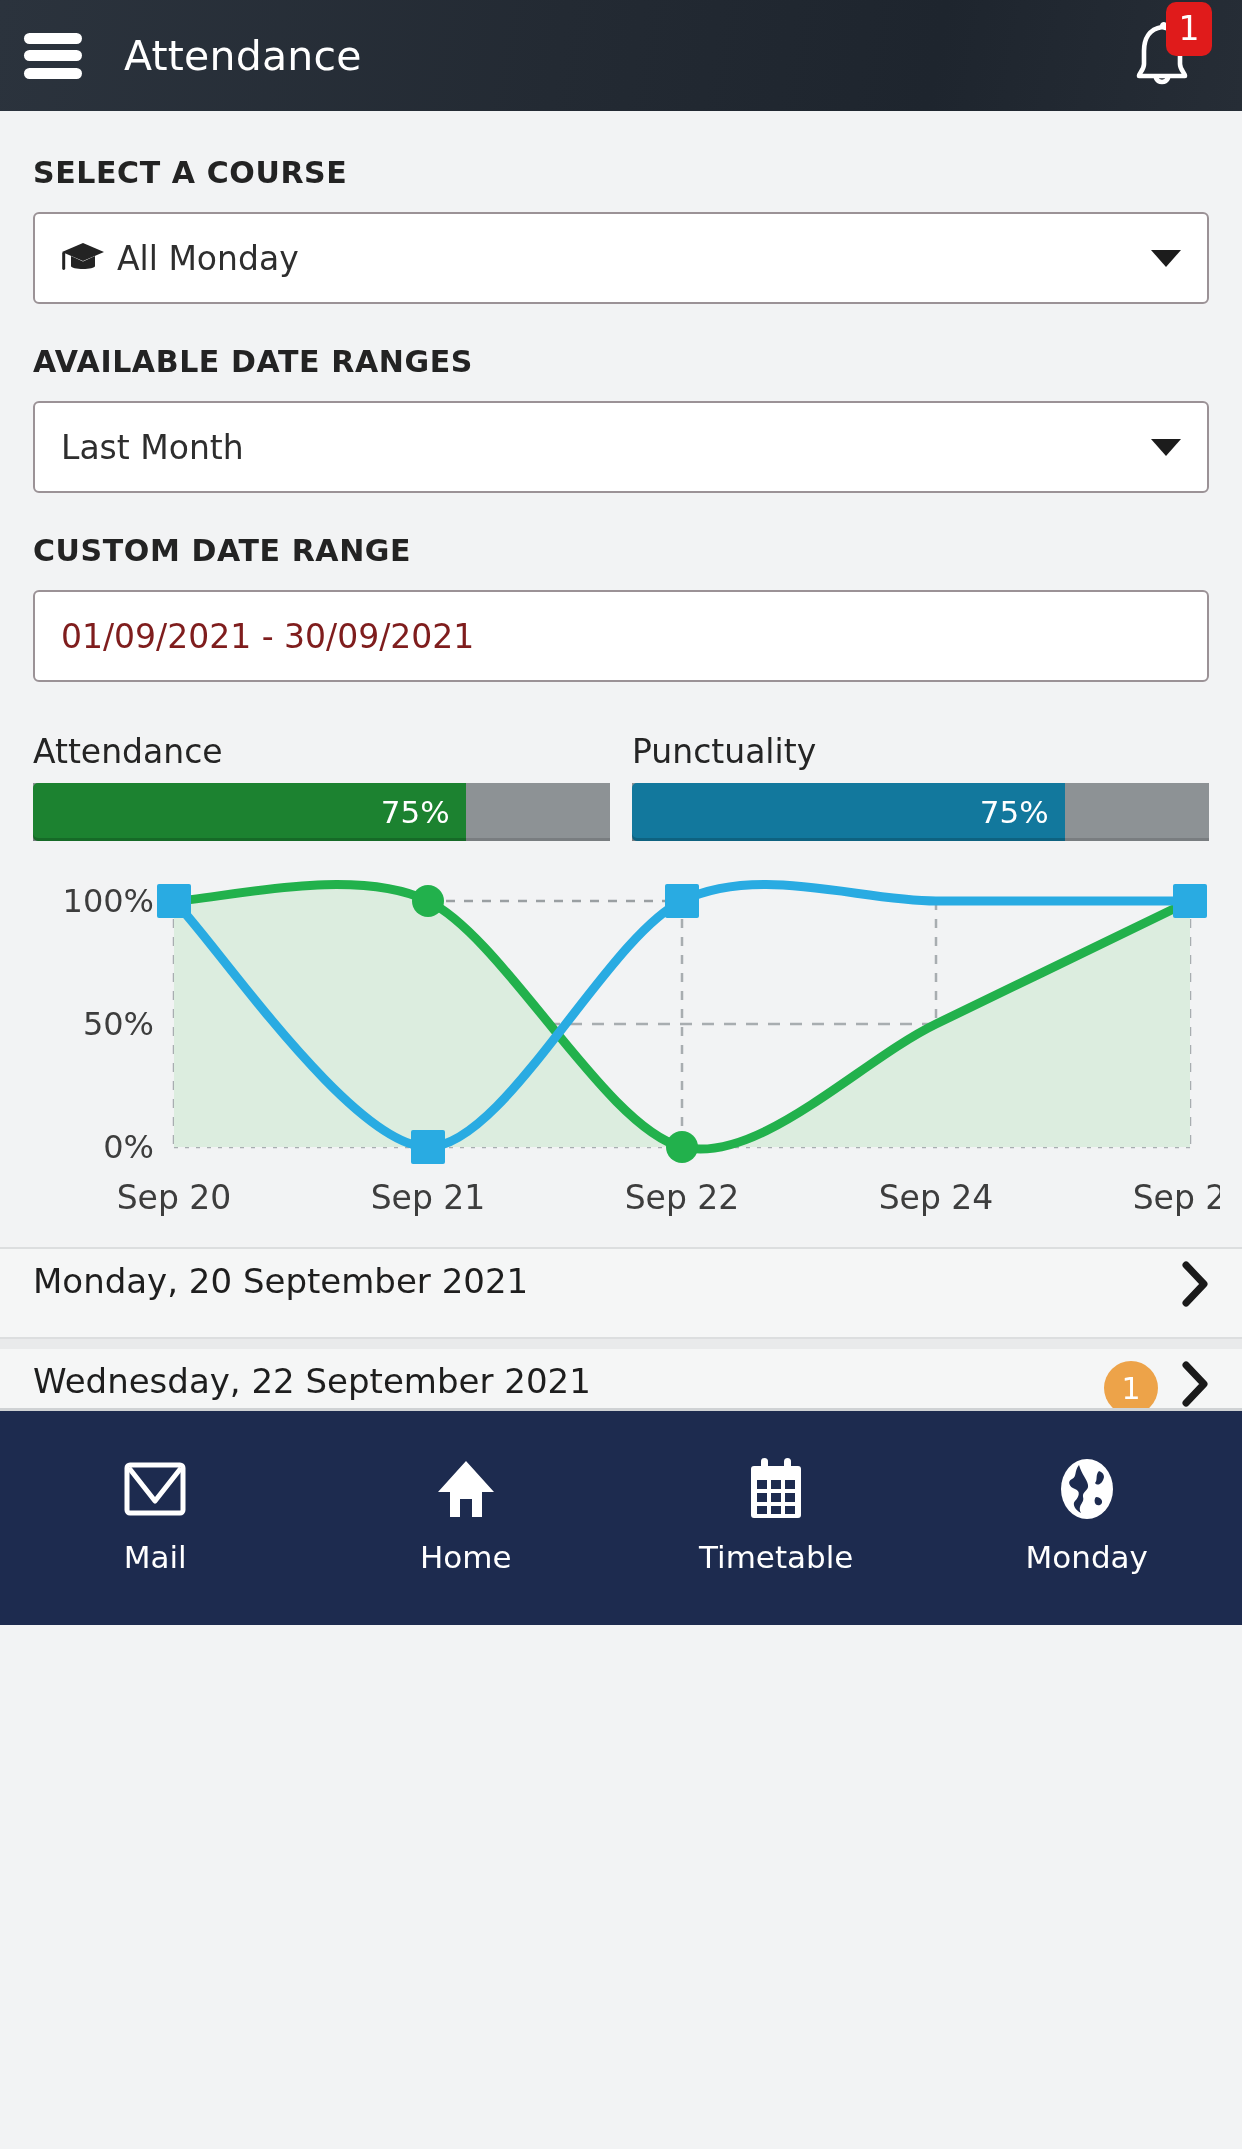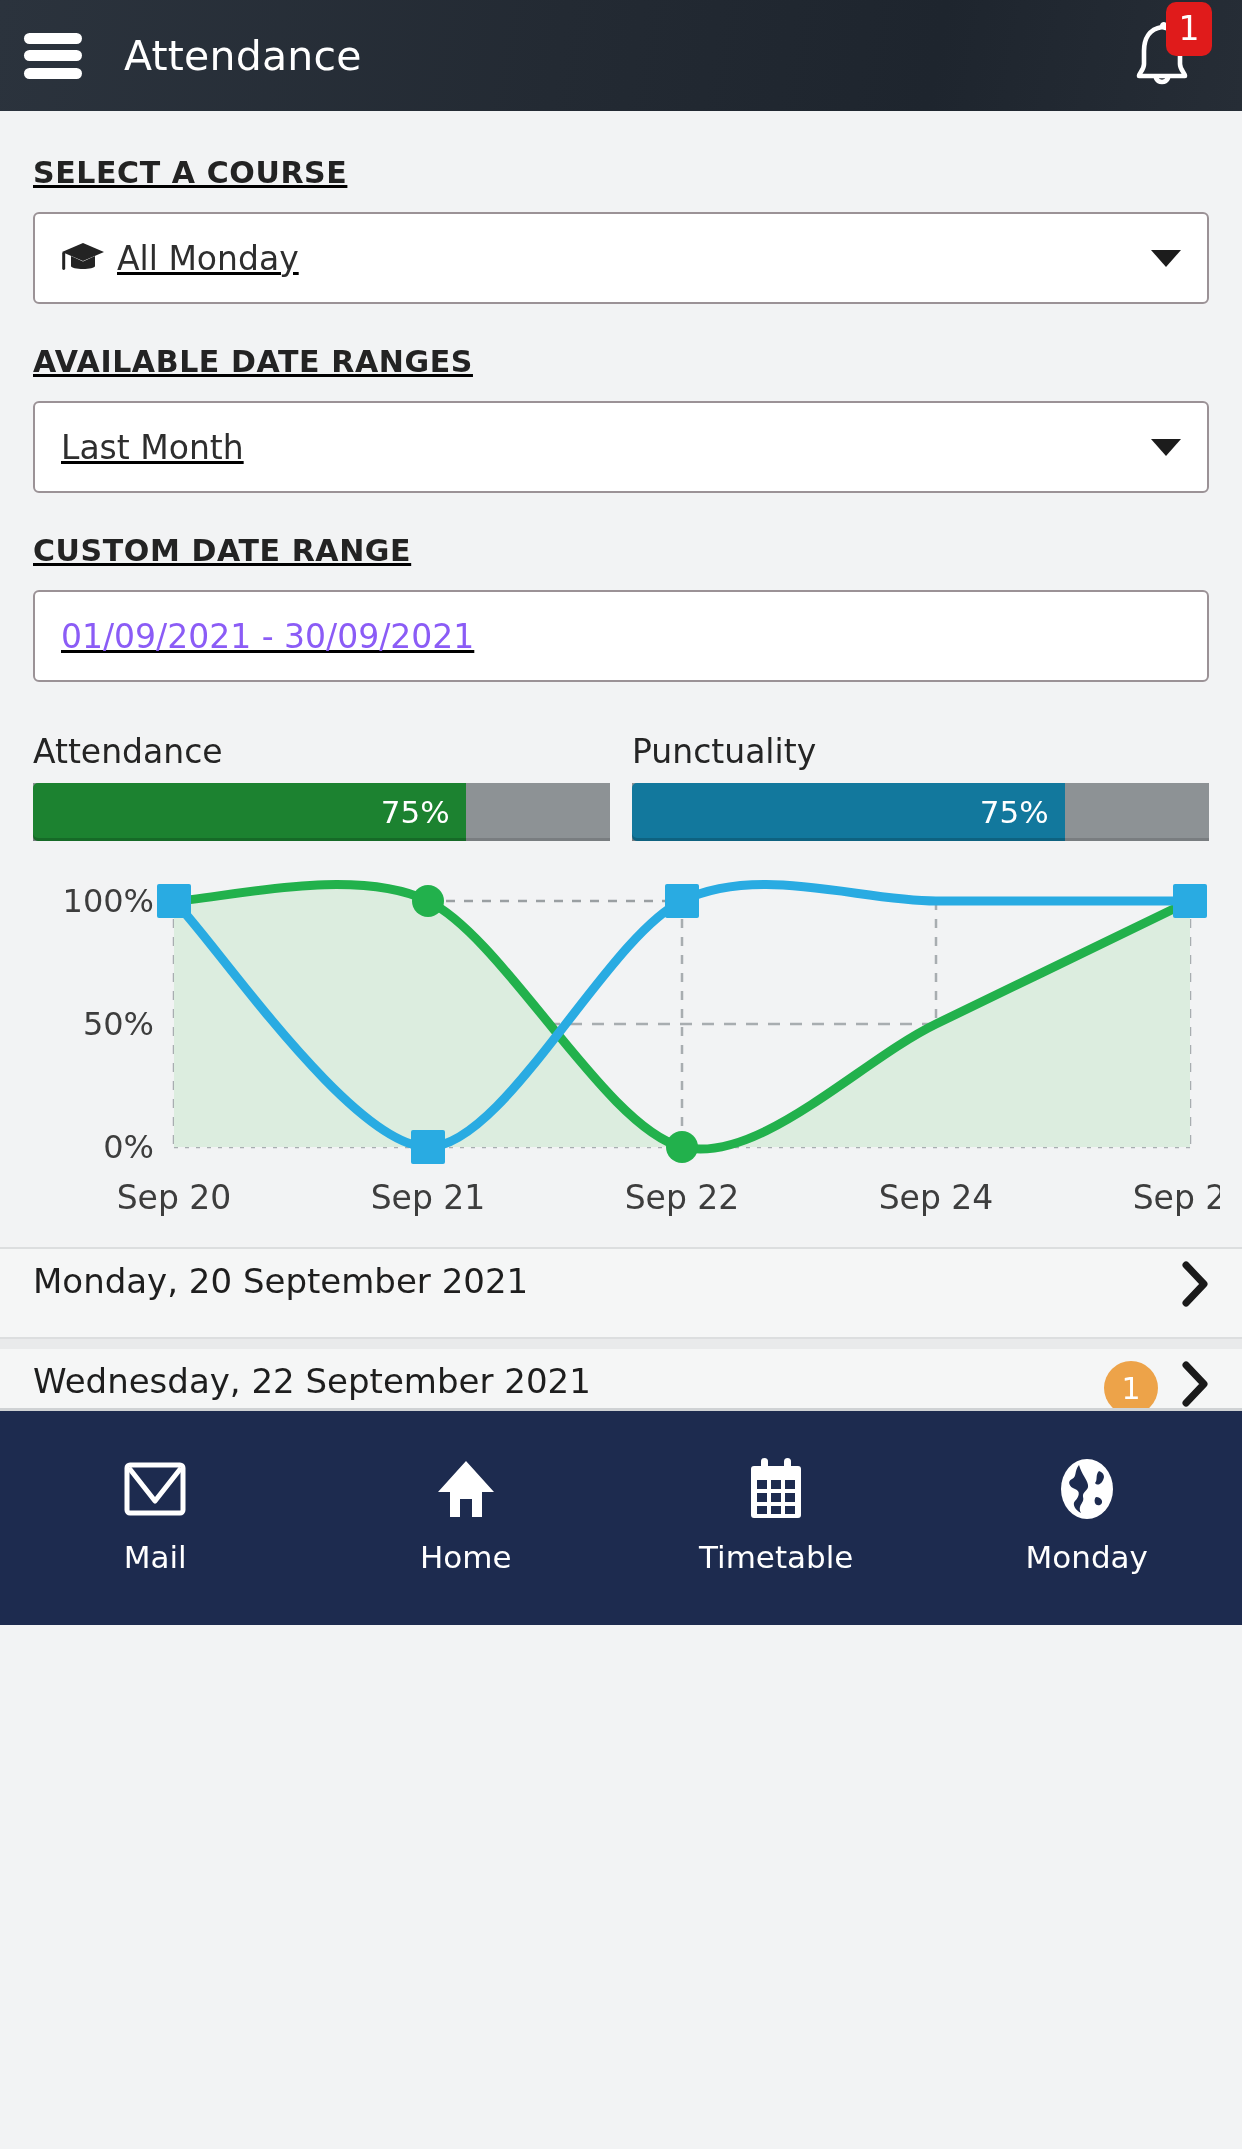--- a/index.html
+++ b/index.html
@@ -90,21 +90,20 @@
     flex: 1 1 auto;
     background: #f2f3f4;
     display: flex;
     flex-direction: column;
     overflow: hidden;
   }
 
   .panel {
     padding: 44px 33px 0 33px;
     background: #f2f3f4;
-    text-decoration: underline;
   }
 
   .field-label {
     font-size: 30px;
     font-weight: 700;
     color: #232323;
     letter-spacing: 0.6px;
     margin-bottom: 22px;
     text-transform: uppercase;
   }
@@ -116,21 +115,21 @@
     border: 2px solid #9b9296;
     border-radius: 6px;
     display: flex;
     align-items: center;
     padding: 0 26px;
     font-size: 33px;
     color: #2e2e2e;
     cursor: pointer;
     margin-bottom: 40px;
   }
-  .text-box { cursor: text; color: #8b5cf6; }
+  .text-box { cursor: text; color: #7f1d1d; }
 
   .cap-icon { margin-right: 12px; display: flex; align-items: center; }
   .select-value { flex: 1 1 auto; white-space: nowrap; overflow: hidden; }
   .caret {
     width: 0; height: 0;
     border-left: 15px solid transparent;
     border-right: 15px solid transparent;
     border-top: 17px solid #1c1c1c;
     margin-left: 12px;
   }

